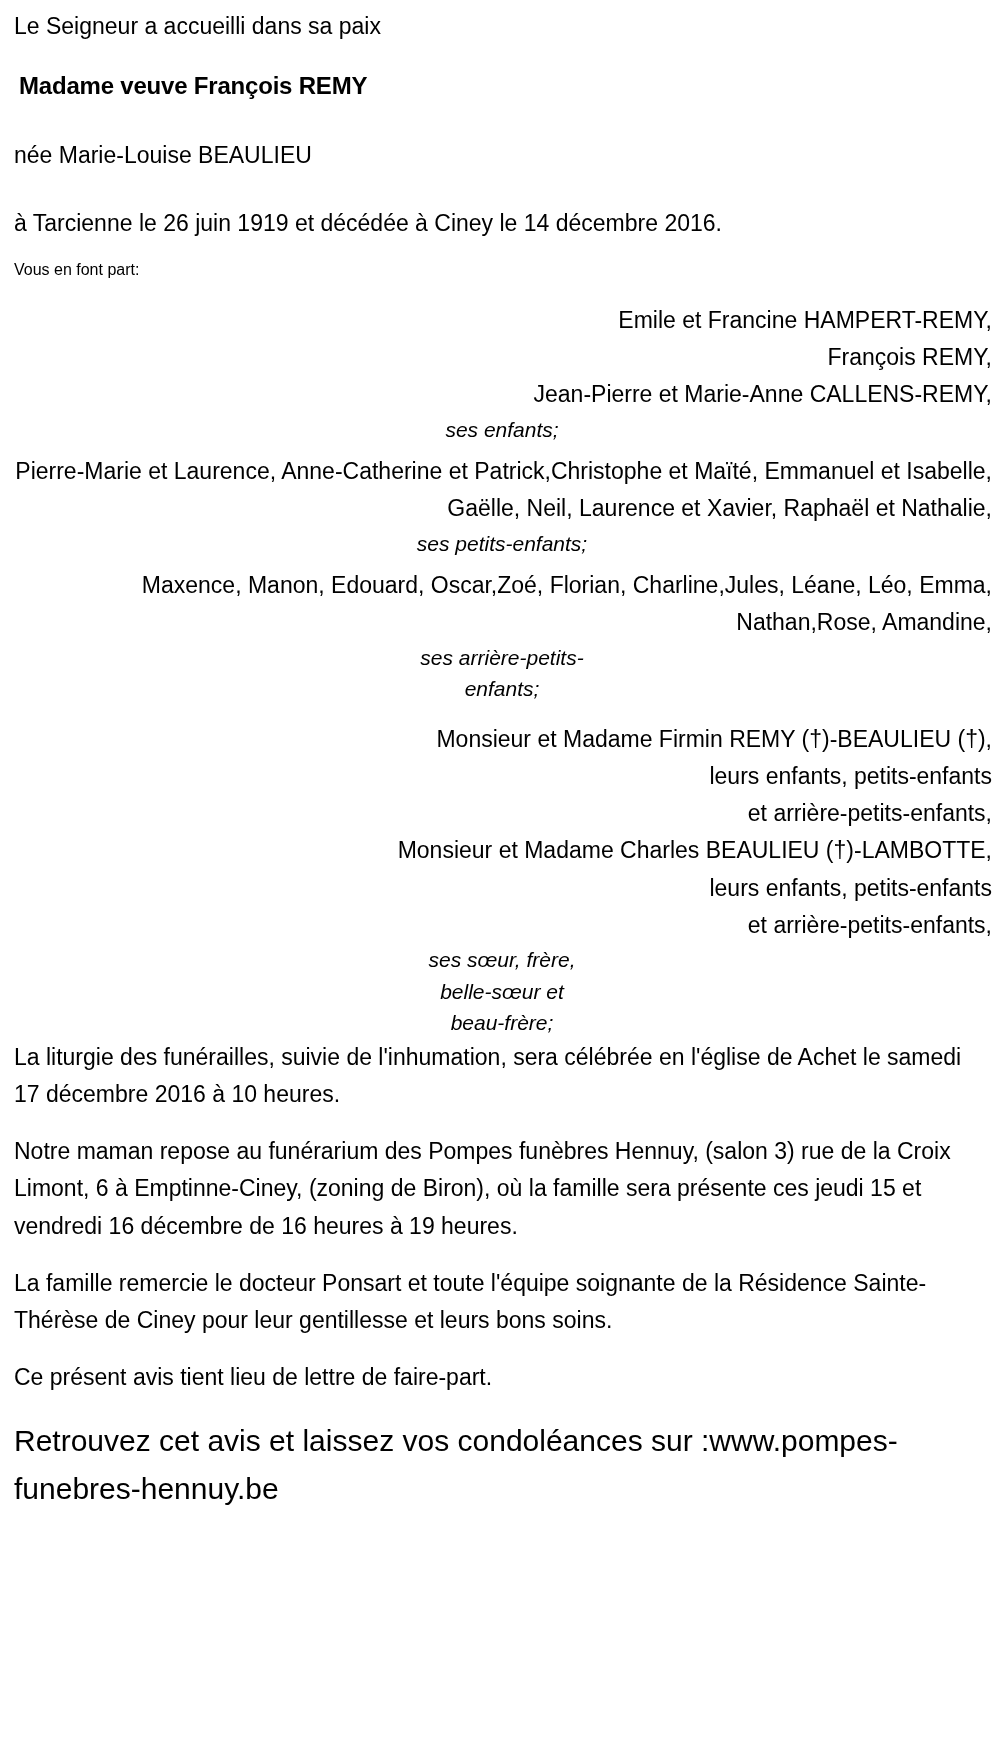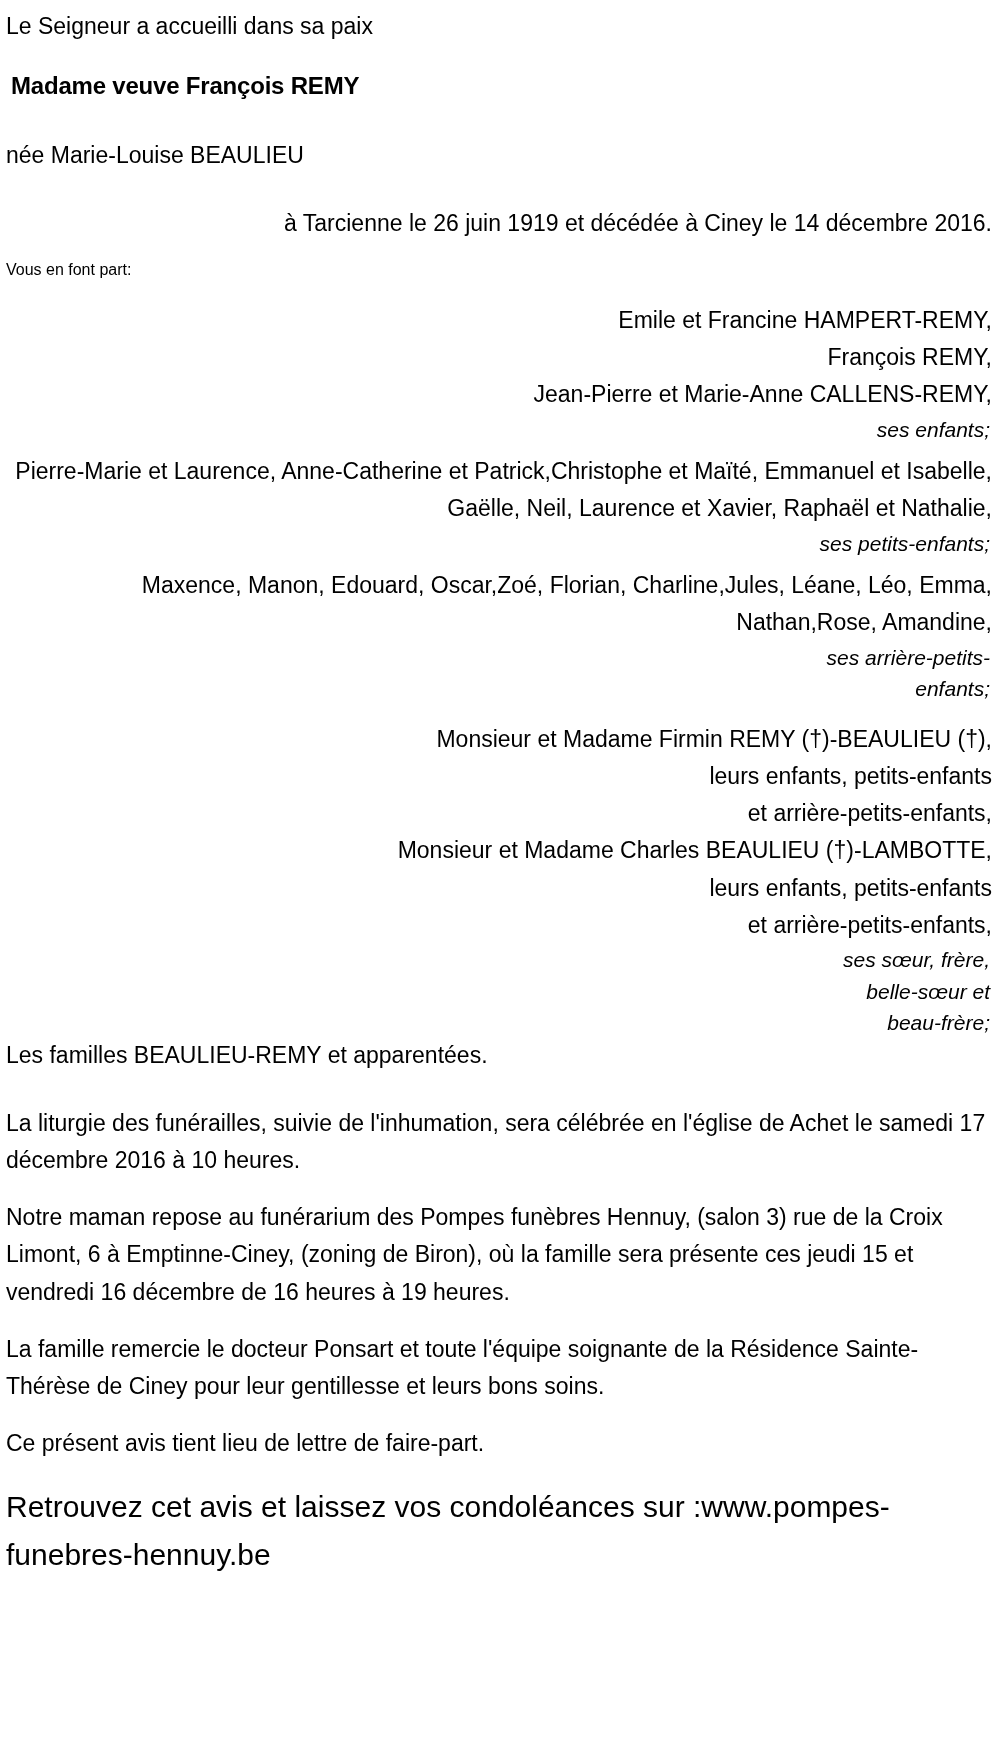--- a/index.html
+++ b/index.html
@@ -12,21 +12,21 @@
     width: 1000px;
     height: 1738px;
     font-family: "Liberation Sans", sans-serif;
     color: #000000;
     -webkit-font-smoothing: antialiased;
   }
   .notice {
     box-sizing: border-box;
     width: 1000px;
     min-height: 1738px;
-    padding: 10px 8px 0 6px;
+    padding: 10px 8px 0 14px;
   }
 
   
   .opening {
     font-size: 23px;
     line-height: 1.4;
     margin: 0 0 30px 0;
   }
 
   
@@ -41,21 +41,20 @@
   .born-name {
     font-size: 23px;
     line-height: 1.4;
     margin: 0 0 36px 0;
   }
 
   .birth-death {
     font-size: 23px;
     line-height: 1.4;
     margin: 0 0 20px 0;
-    text-align: right;
   }
 
   .announce {
     font-size: 16px;
     line-height: 1.4;
     margin: 0 0 20px 0;
   }
 
   
   .group {
@@ -64,21 +63,21 @@
   .group-names {
     font-size: 23px;
     line-height: 1.62;
     white-space: pre-line;
     text-align: right;
   }
   .relation {
     font-size: 21px;
     font-style: italic;
     line-height: 1.5;
-    text-align: right;
+    text-align: center;
     white-space: pre-line;
     padding-right: 2px;
   }
 
   .gap-sm { height: 8px; }
   .gap-md { height: 16px; }
 
   .families {
     font-size: 23px;
     line-height: 1.4;
@@ -148,21 +147,20 @@
 leurs enfants, petits-enfants
 et arrière-petits-enfants,
 Monsieur et Madame Charles BEAULIEU (†)-LAMBOTTE,
 leurs enfants, petits-enfants
 et arrière-petits-enfants,</div>
     <div class="relation">ses sœur, frère,
 belle-sœur et
 beau-frère;</div>
   </div>
 
-  <div class="families">Les familles BEAULIEU-REMY et apparentées.</div>
 
   <div class="block-para spaced">La liturgie des funérailles, suivie de l'inhumation, sera célébrée en l'église de Achet le samedi 17 décembre 2016 à 10 heures.</div>
 
   <div class="block-para bold spaced">Notre maman repose au funérarium des Pompes funèbres Hennuy, (salon 3) rue de la Croix Limont, 6 à Emptinne-Ciney, (zoning de Biron), où la famille sera présente ces jeudi 15 et vendredi 16 décembre de 16 heures à 19 heures.</div>
 
   <div class="block-para spaced">La famille remercie le docteur Ponsart et toute l'équipe soignante de la Résidence Sainte-Thérèse de Ciney pour leur gentillesse et leurs bons soins.</div>
 
   <div class="closing-line">Ce présent avis tient lieu de lettre de faire-part.</div>
 
   <div class="url-line">Retrouvez cet avis et laissez vos condoléances sur :www.pompes-funebres-hennuy.be</div>

